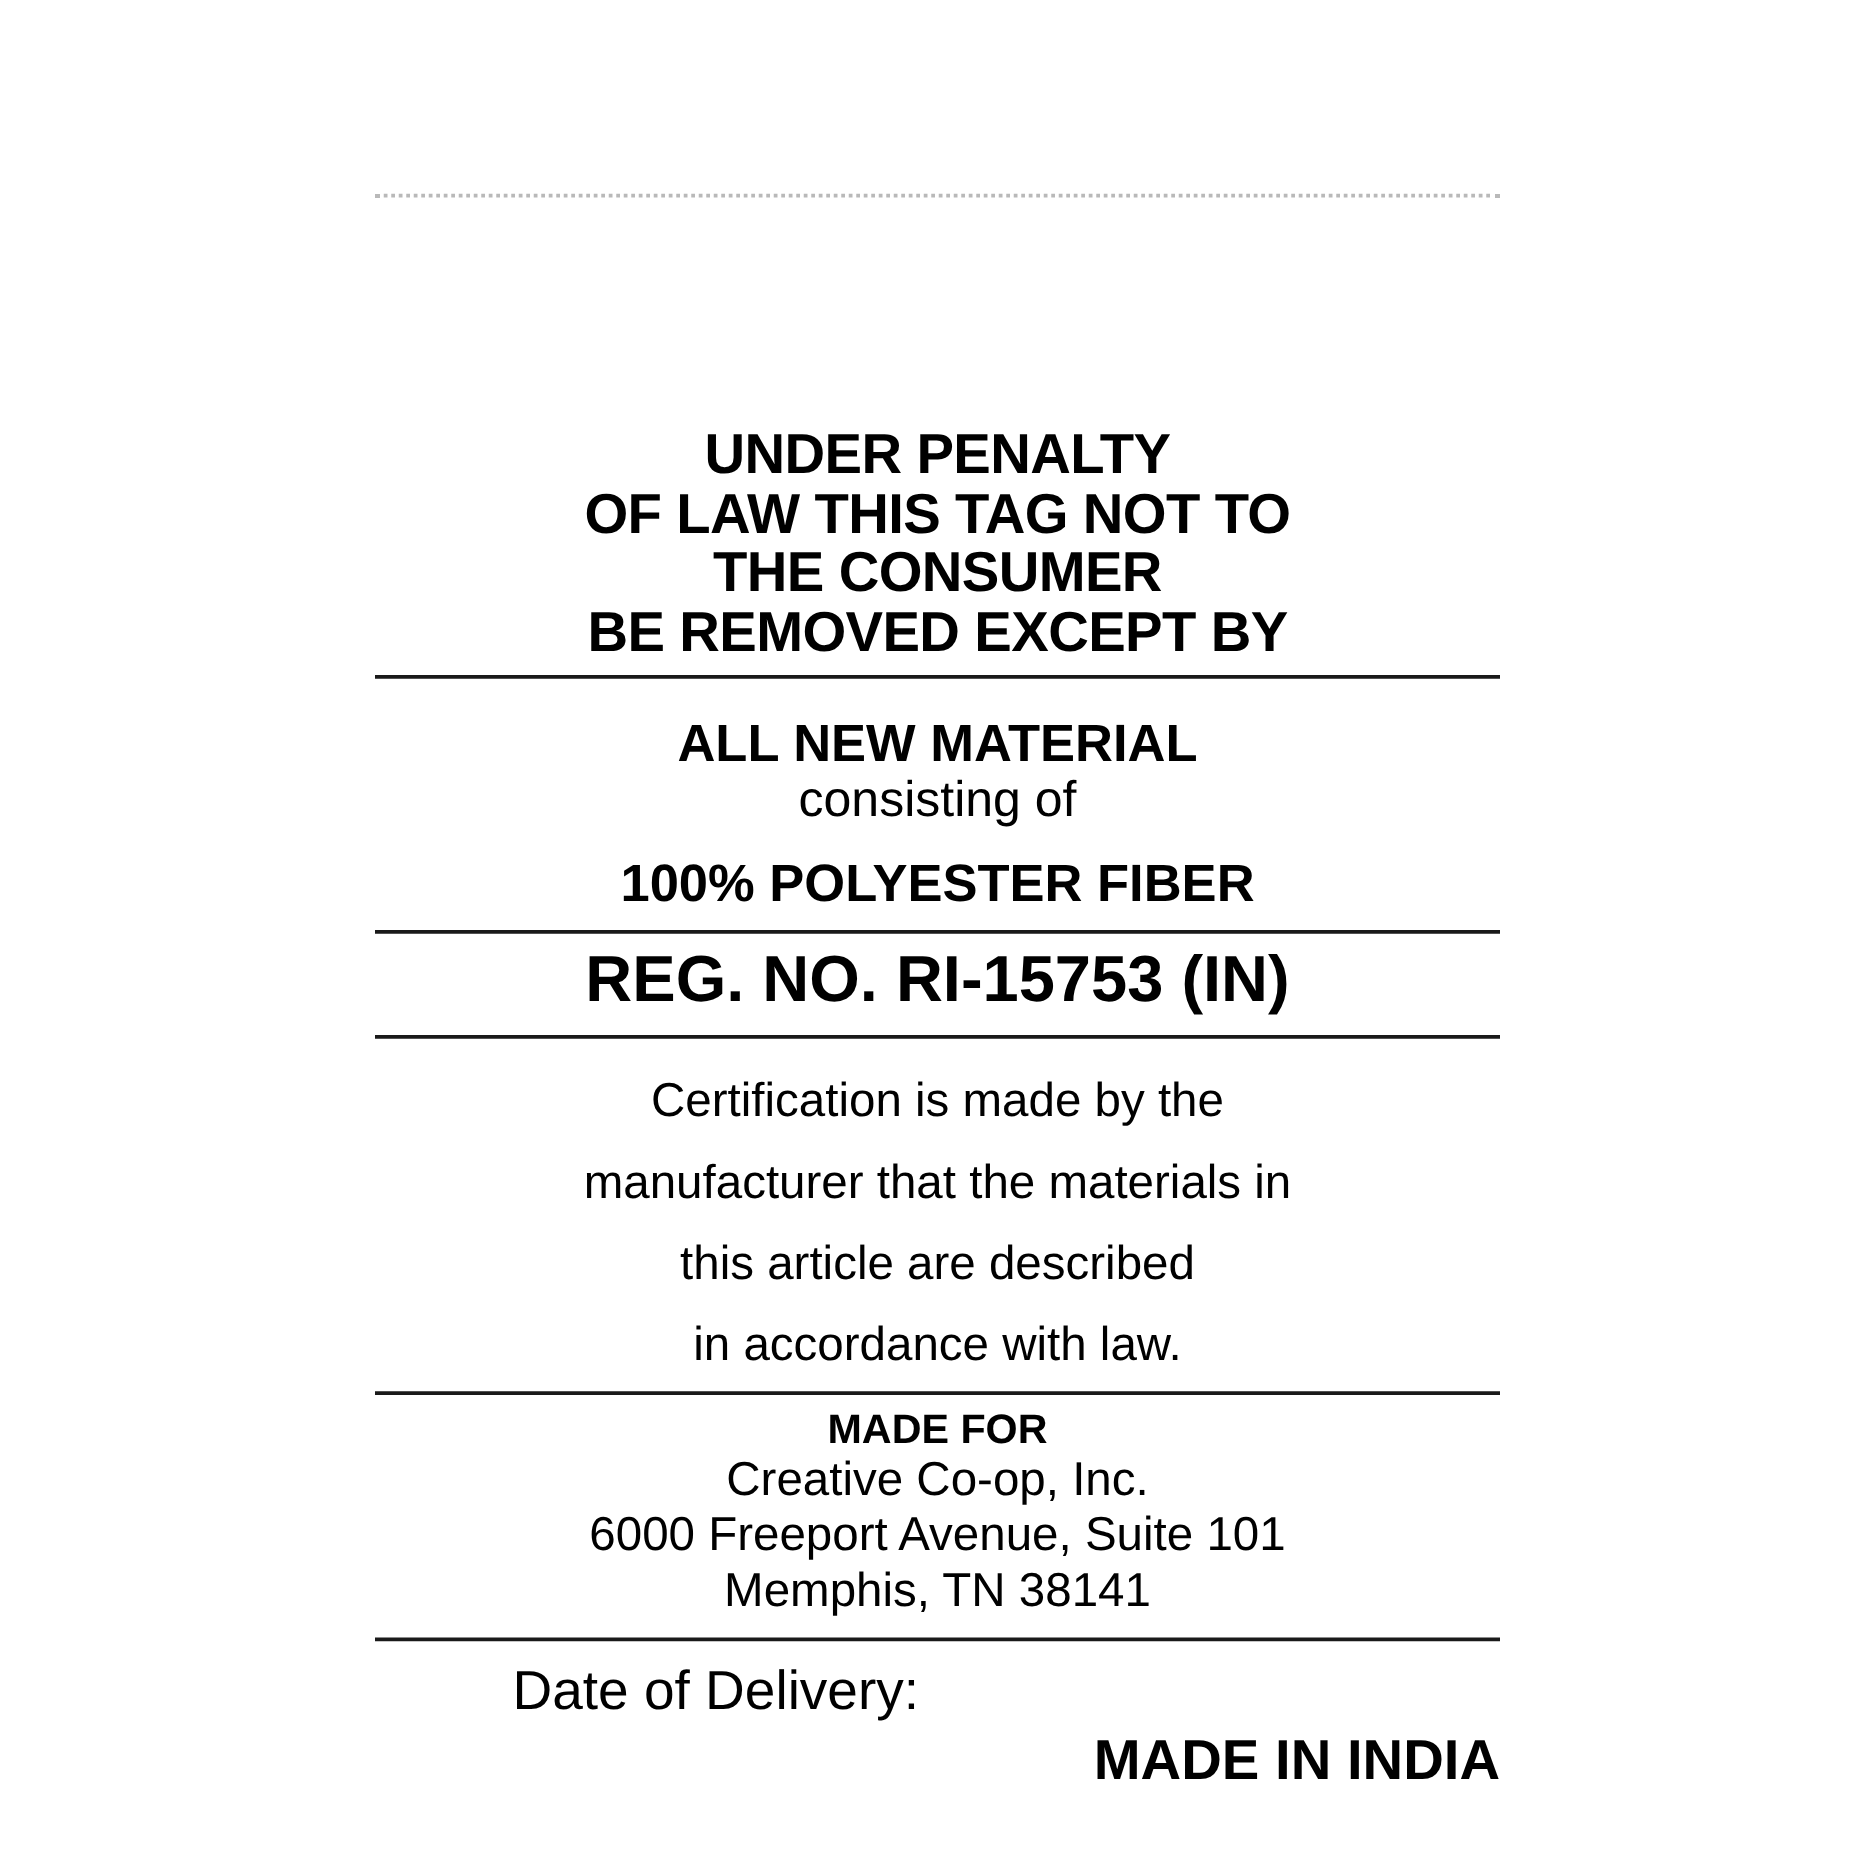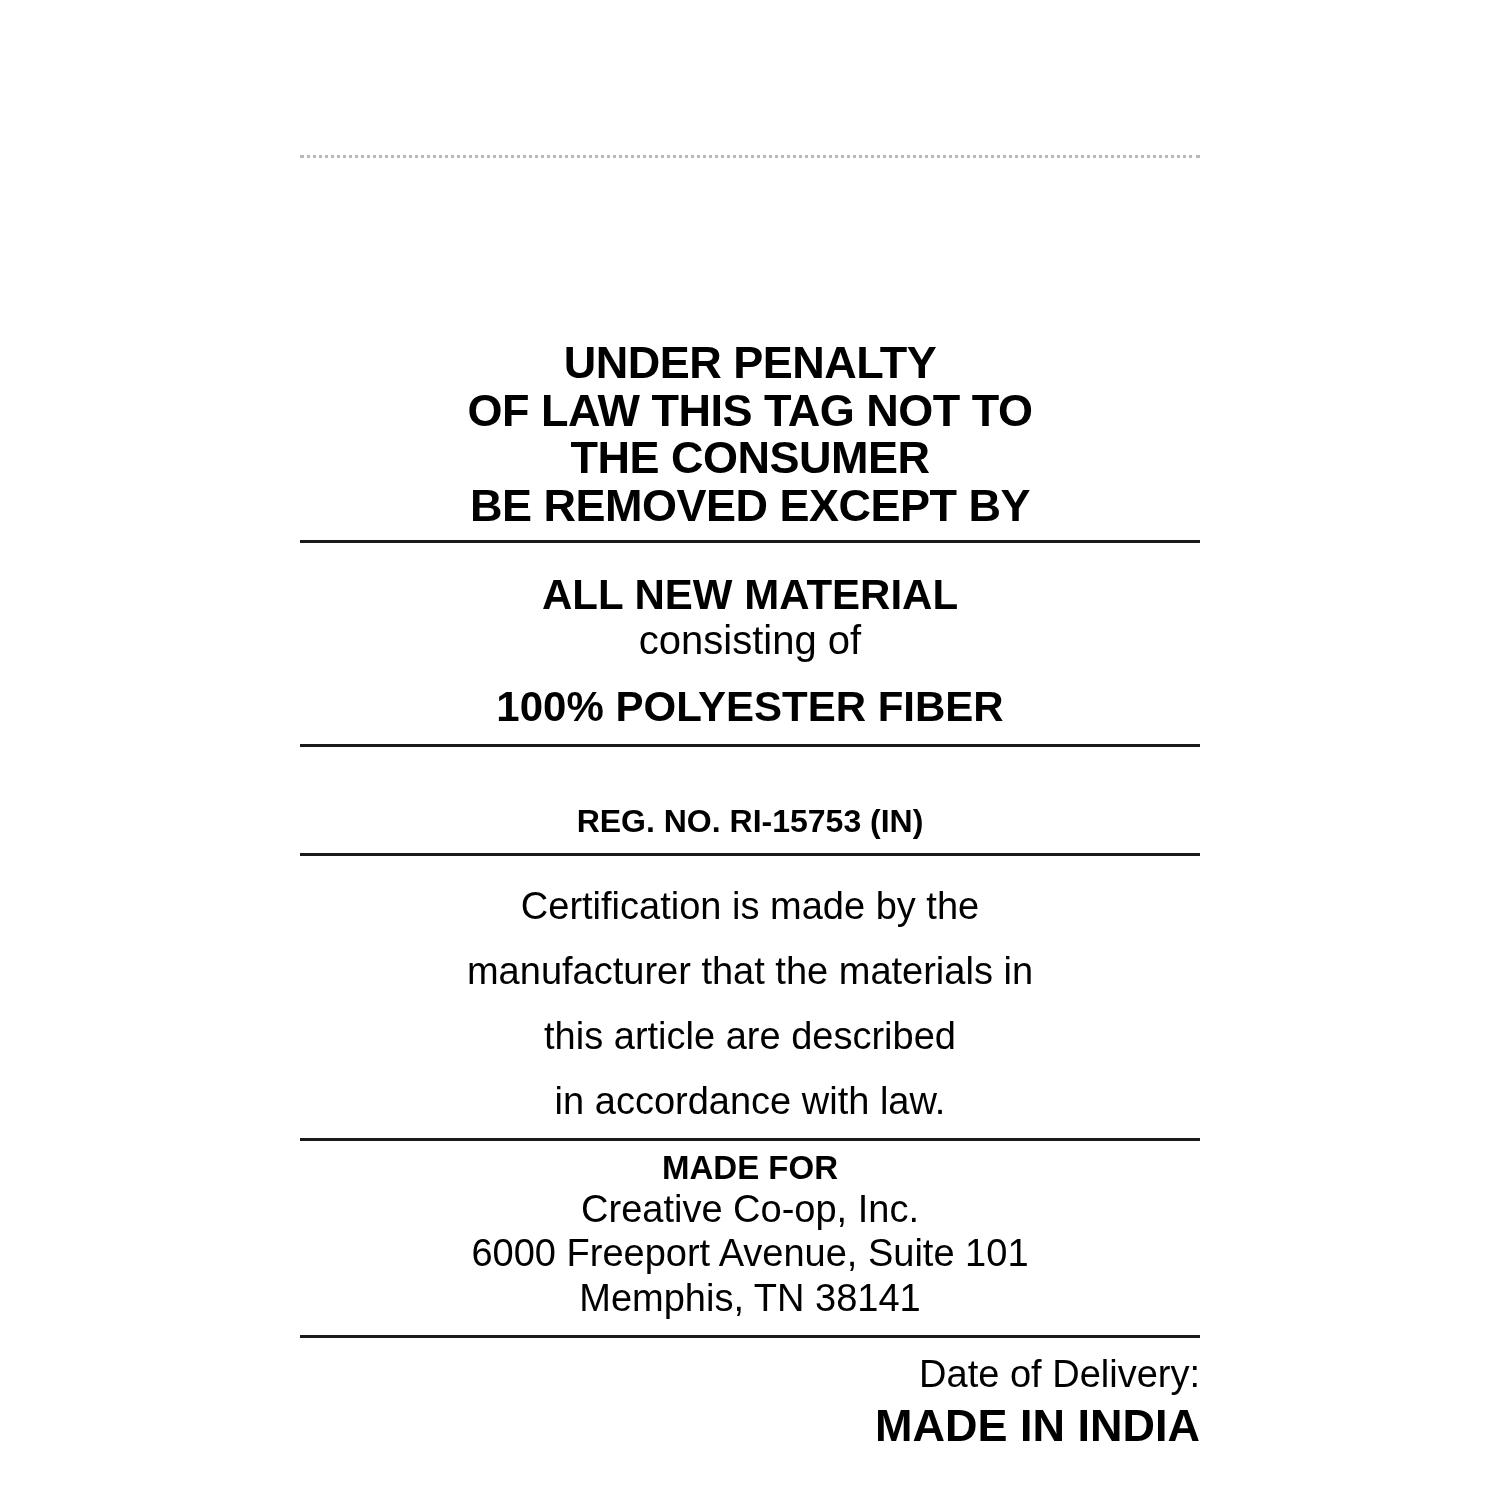--- a/index.html
+++ b/index.html
@@ -67,23 +67,22 @@
   }
 
   .regular-lg {
     font-weight: normal;
     font-size: 40px;
     line-height: 1.12;
   }
 
   .bold-md {
     font-weight: bold;
-    font-size: 32px;
+    font-size: 52px;
     line-height: 1.15;
-    margin-top: 48px;
   }
 
   .cert {
     font-weight: normal;
     font-size: 38px;
     line-height: 1.18;
     margin-top: 20px;
   }
 
   .made-for-label {
@@ -92,23 +91,23 @@
     line-height: 1.15;
   }
 
   .addr {
     font-weight: normal;
     font-size: 38px;
     line-height: 1.18;
   }
 
   .delivery-row {
-    text-align: right;
+    text-align: left;
     font-weight: normal;
-    font-size: 38px;
+    font-size: 44px;
     line-height: 1.2;
     padding-top: 10px;
     padding-left: 110px;
   }
 
   .made-in {
     font-weight: bold;
     font-size: 45px;
     line-height: 1.15;
     text-align: right;

